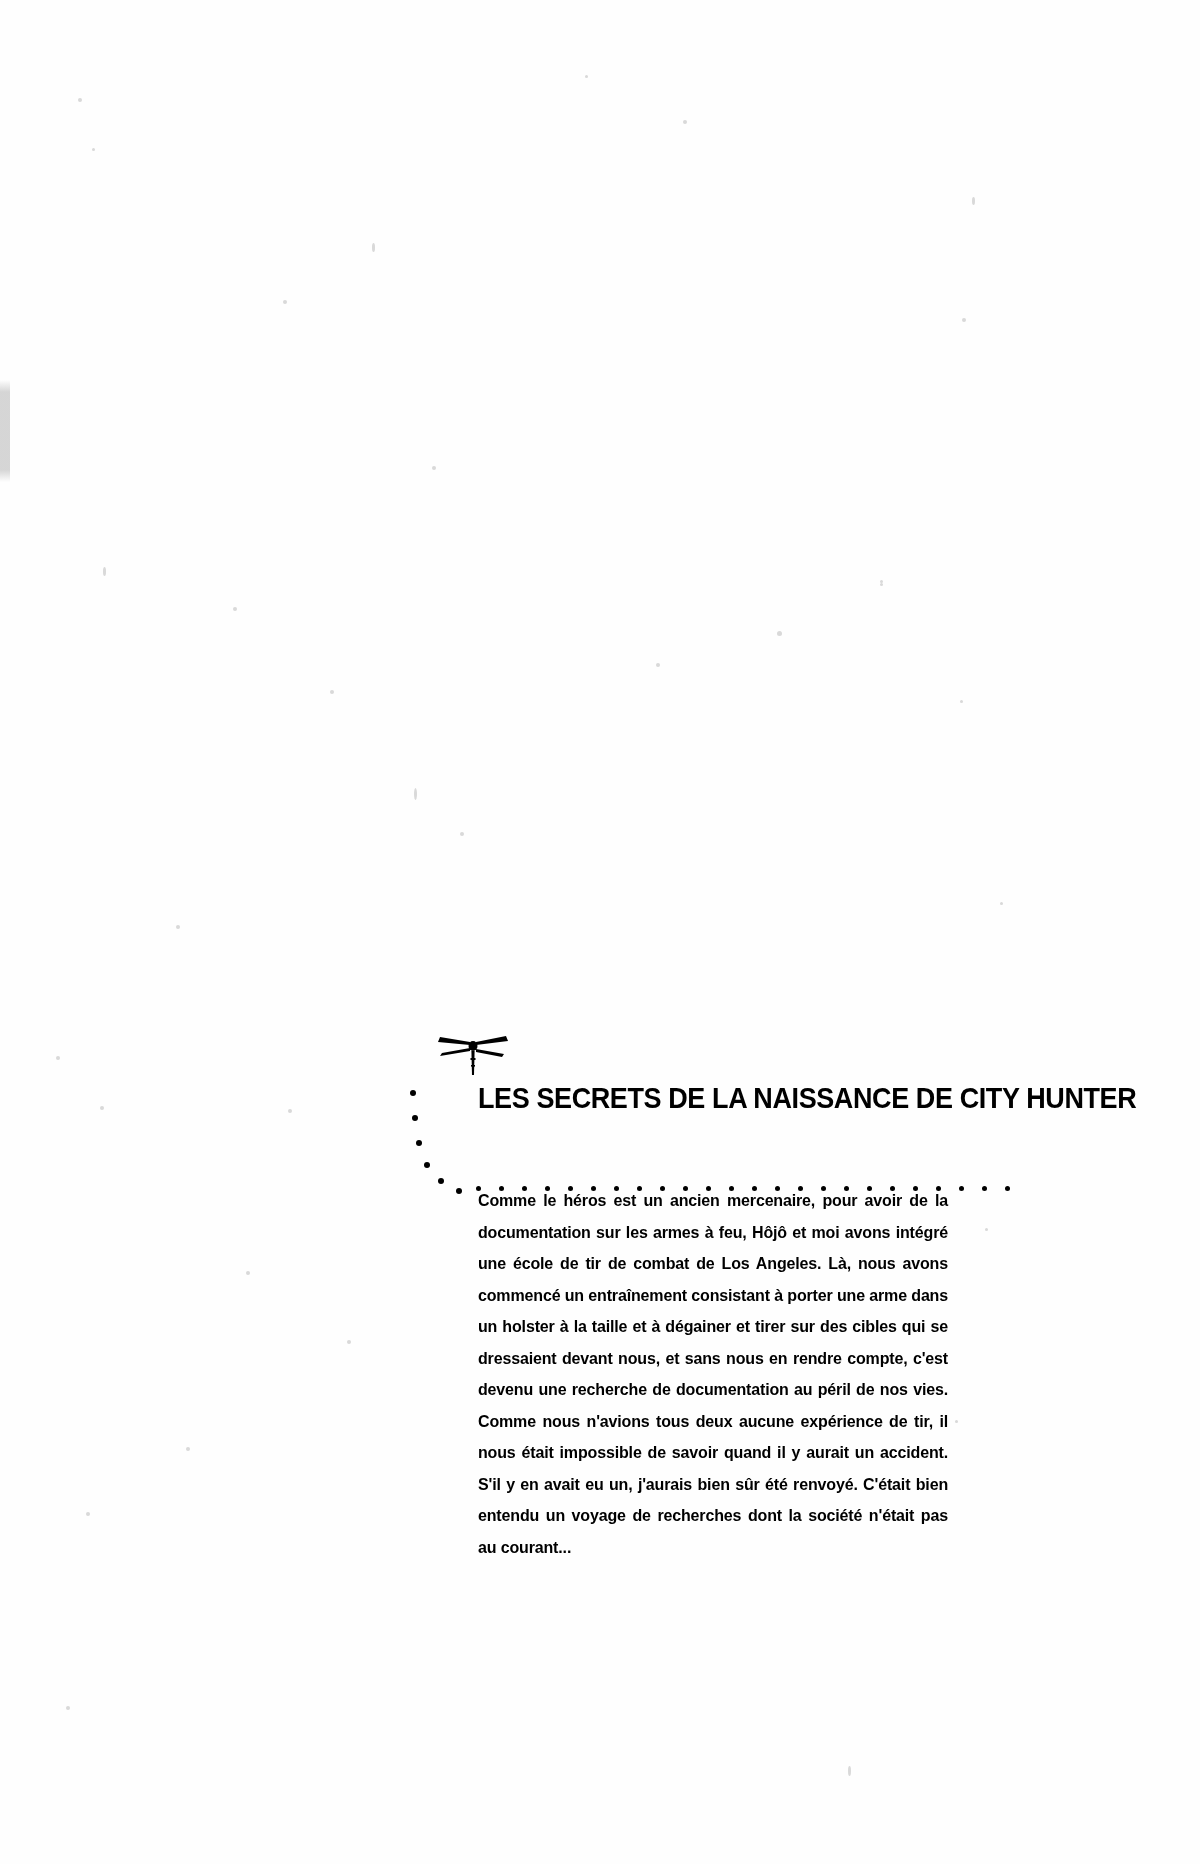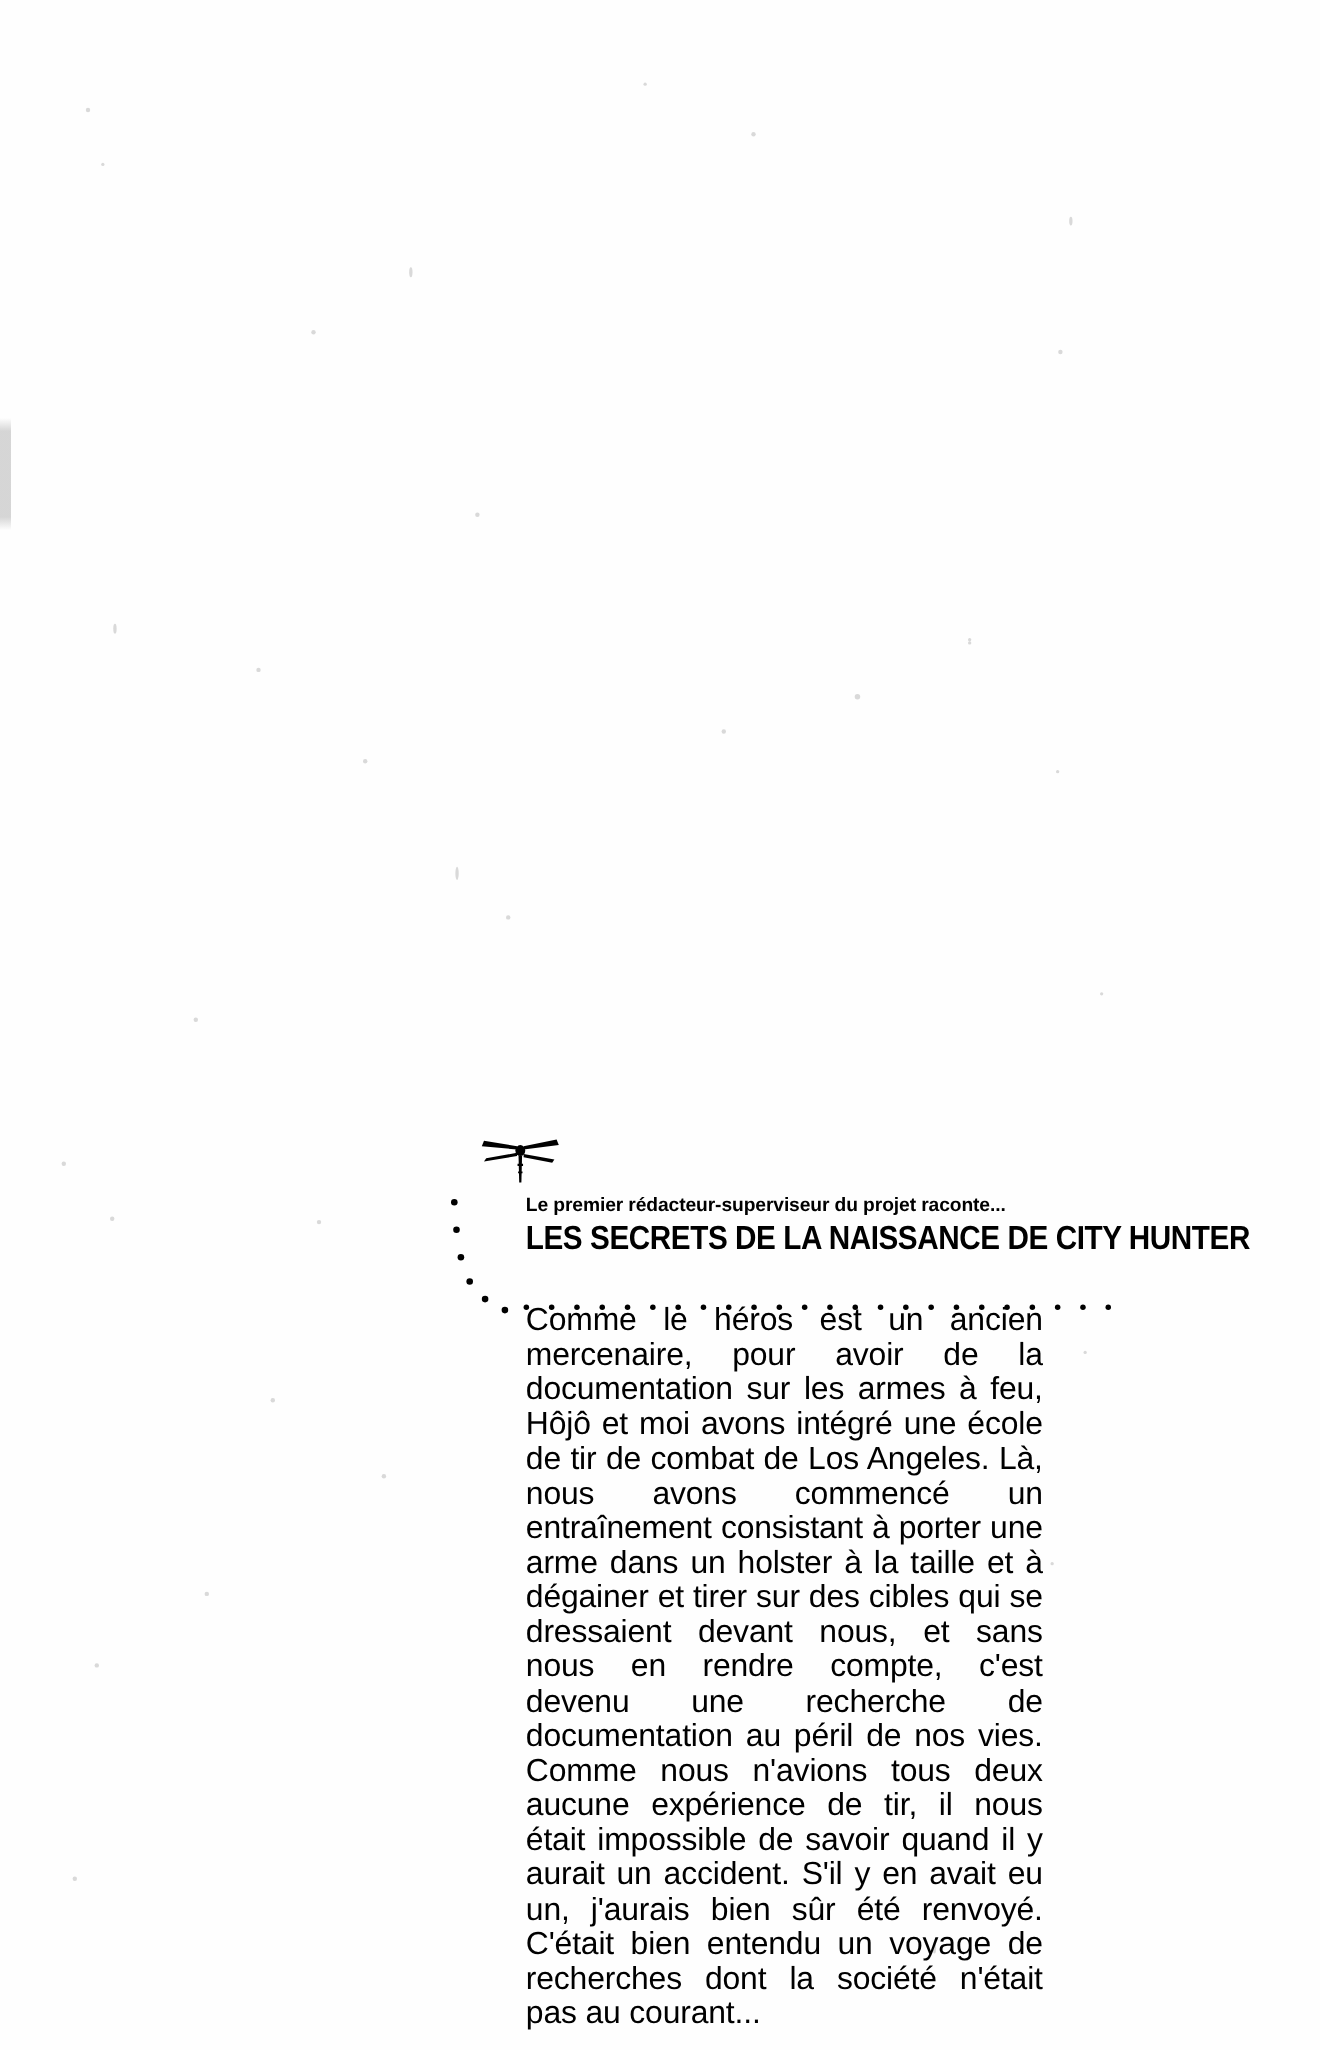--- a/index.html
+++ b/index.html
@@ -64,25 +64,26 @@
     white-space: nowrap;
     transform: scaleY(1.12);
     transform-origin: left bottom;
   }
 
   .body-text {
     position: absolute;
     left: 478px;
     top: 1185px;
     width: 470px;
-    font-size: 29px;
+    font-size: 16px;
     line-height: 31.5px;
     text-align: justify;
     text-justify: inter-word;
     letter-spacing: -0.15px;
+    font-weight: bold;
   }
   .body-text p { margin: 0; }
 
   
   .dot-rule {
     position: absolute;
     left: 470px;
     top: 1160px;
     width: 540px;
     height: 8px;
@@ -197,21 +198,20 @@
       <i style="left:391px;"></i>
       <i style="left:414px;"></i>
       <i style="left:437px;"></i>
     <i style="left:460px;"></i>
       <i style="left:483px;"></i>
       <i style="left:506px;"></i>
       <i style="left:529px;"></i>
   </div>
 
   <div class="article" style="top:1085px;">
-    <p class="kicker">Le premier rédacteur-superviseur du projet raconte...</p>
     <h1 class="headline">LES SECRETS DE LA NAISSANCE DE CITY HUNTER</h1>
   </div>
 
   <div class="body-text">
     <p>Comme le héros est un ancien mercenaire, pour avoir de la documentation sur les armes à feu, Hôjô et moi avons intégré une école de tir de combat de Los Angeles. Là, nous avons commencé un entraînement consistant à porter une arme dans un holster à la taille et à dégainer et tirer sur des cibles qui se dressaient devant nous, et sans nous en rendre compte, c'est devenu une recherche de documentation au péril de nos vies. Comme nous n'avions tous deux aucune expérience de tir, il nous était impossible de savoir quand il y aurait un accident. S'il y en avait eu un, j'aurais bien sûr été renvoyé. C'était bien entendu un voyage de recherches dont la société n'était pas au courant...</p>
   </div>
 
 </div>
 
 </body></html>

